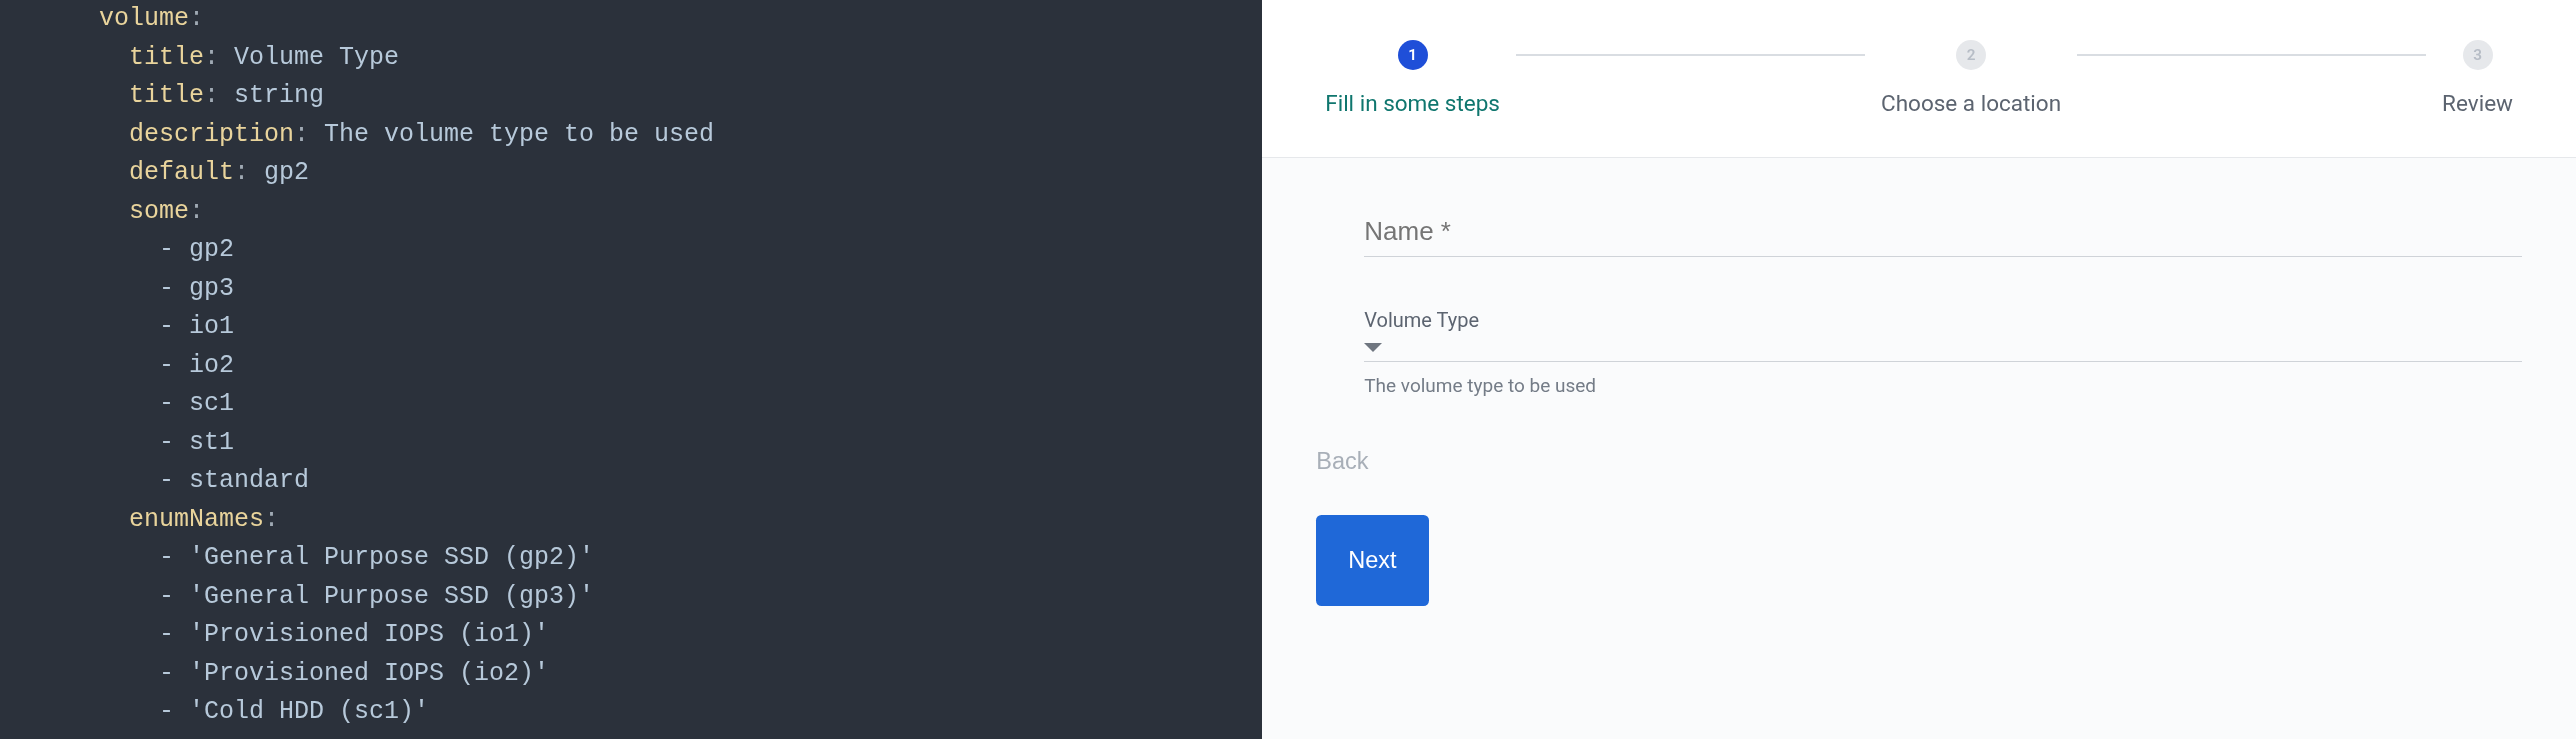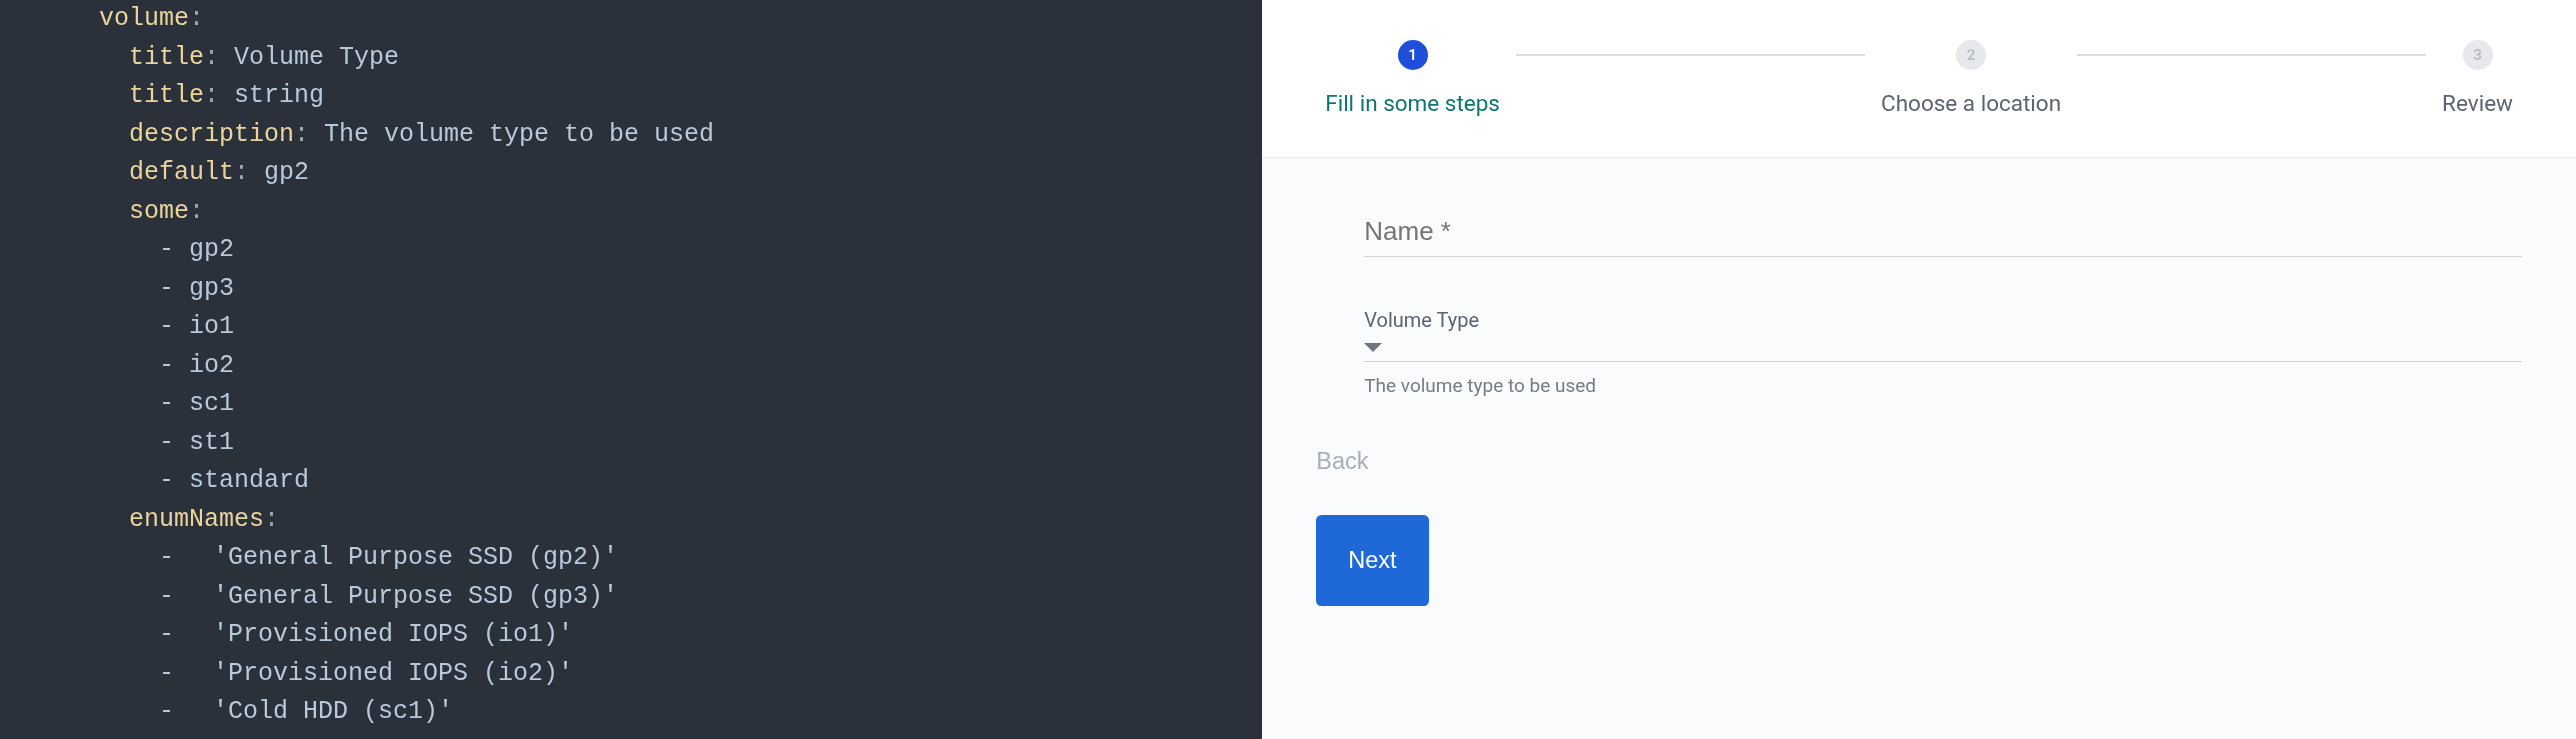--- a/index.html
+++ b/index.html
@@ -17,21 +17,21 @@
     padding: 0 0 0 99px;
     font-family: "SFMono-Regular", Consolas, "Liberation Mono", Menlo, monospace;
     font-size: 25px;
     line-height: 1.54;
     color: #a0aab4;
     white-space: pre;
   }
   .left .key { color: #e9d49c; }
   .left .val { color: #b7c9da; }
   .left .dash { color: #b7c9da; }
-  .left .str { color: #b7c9da; margin-left: 24px; }
+  .left .str { color: #b7c9da; }
 
   .right {
     width: 51%;
     background: #ffffff;
     display: flex;
     flex-direction: column;
   }
   .stepper {
     display: flex;
     align-items: flex-start;

